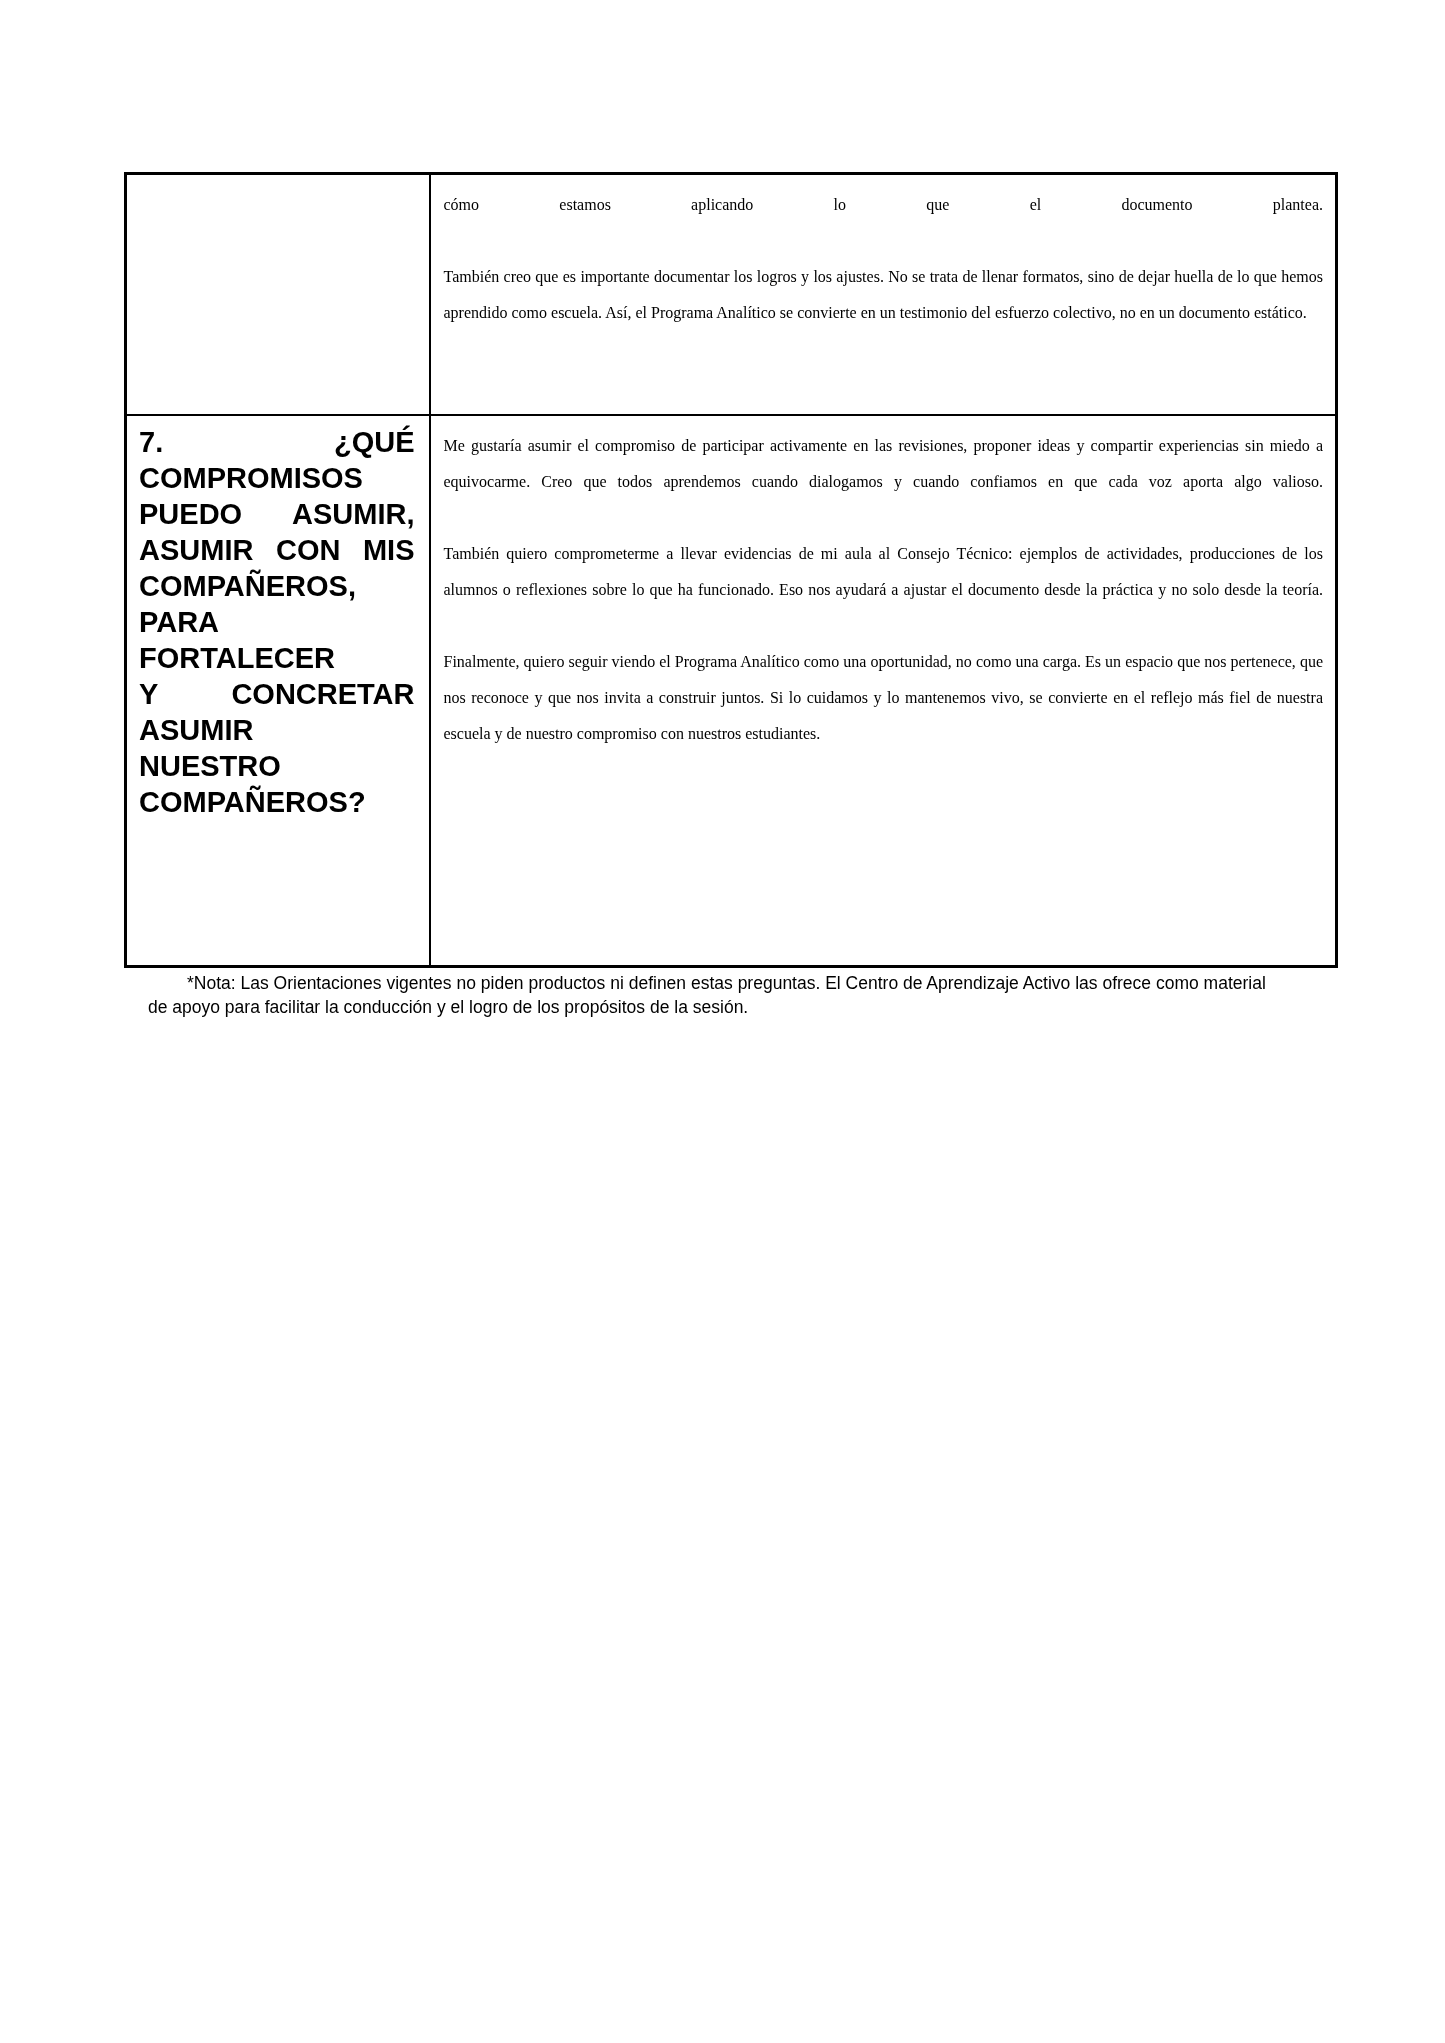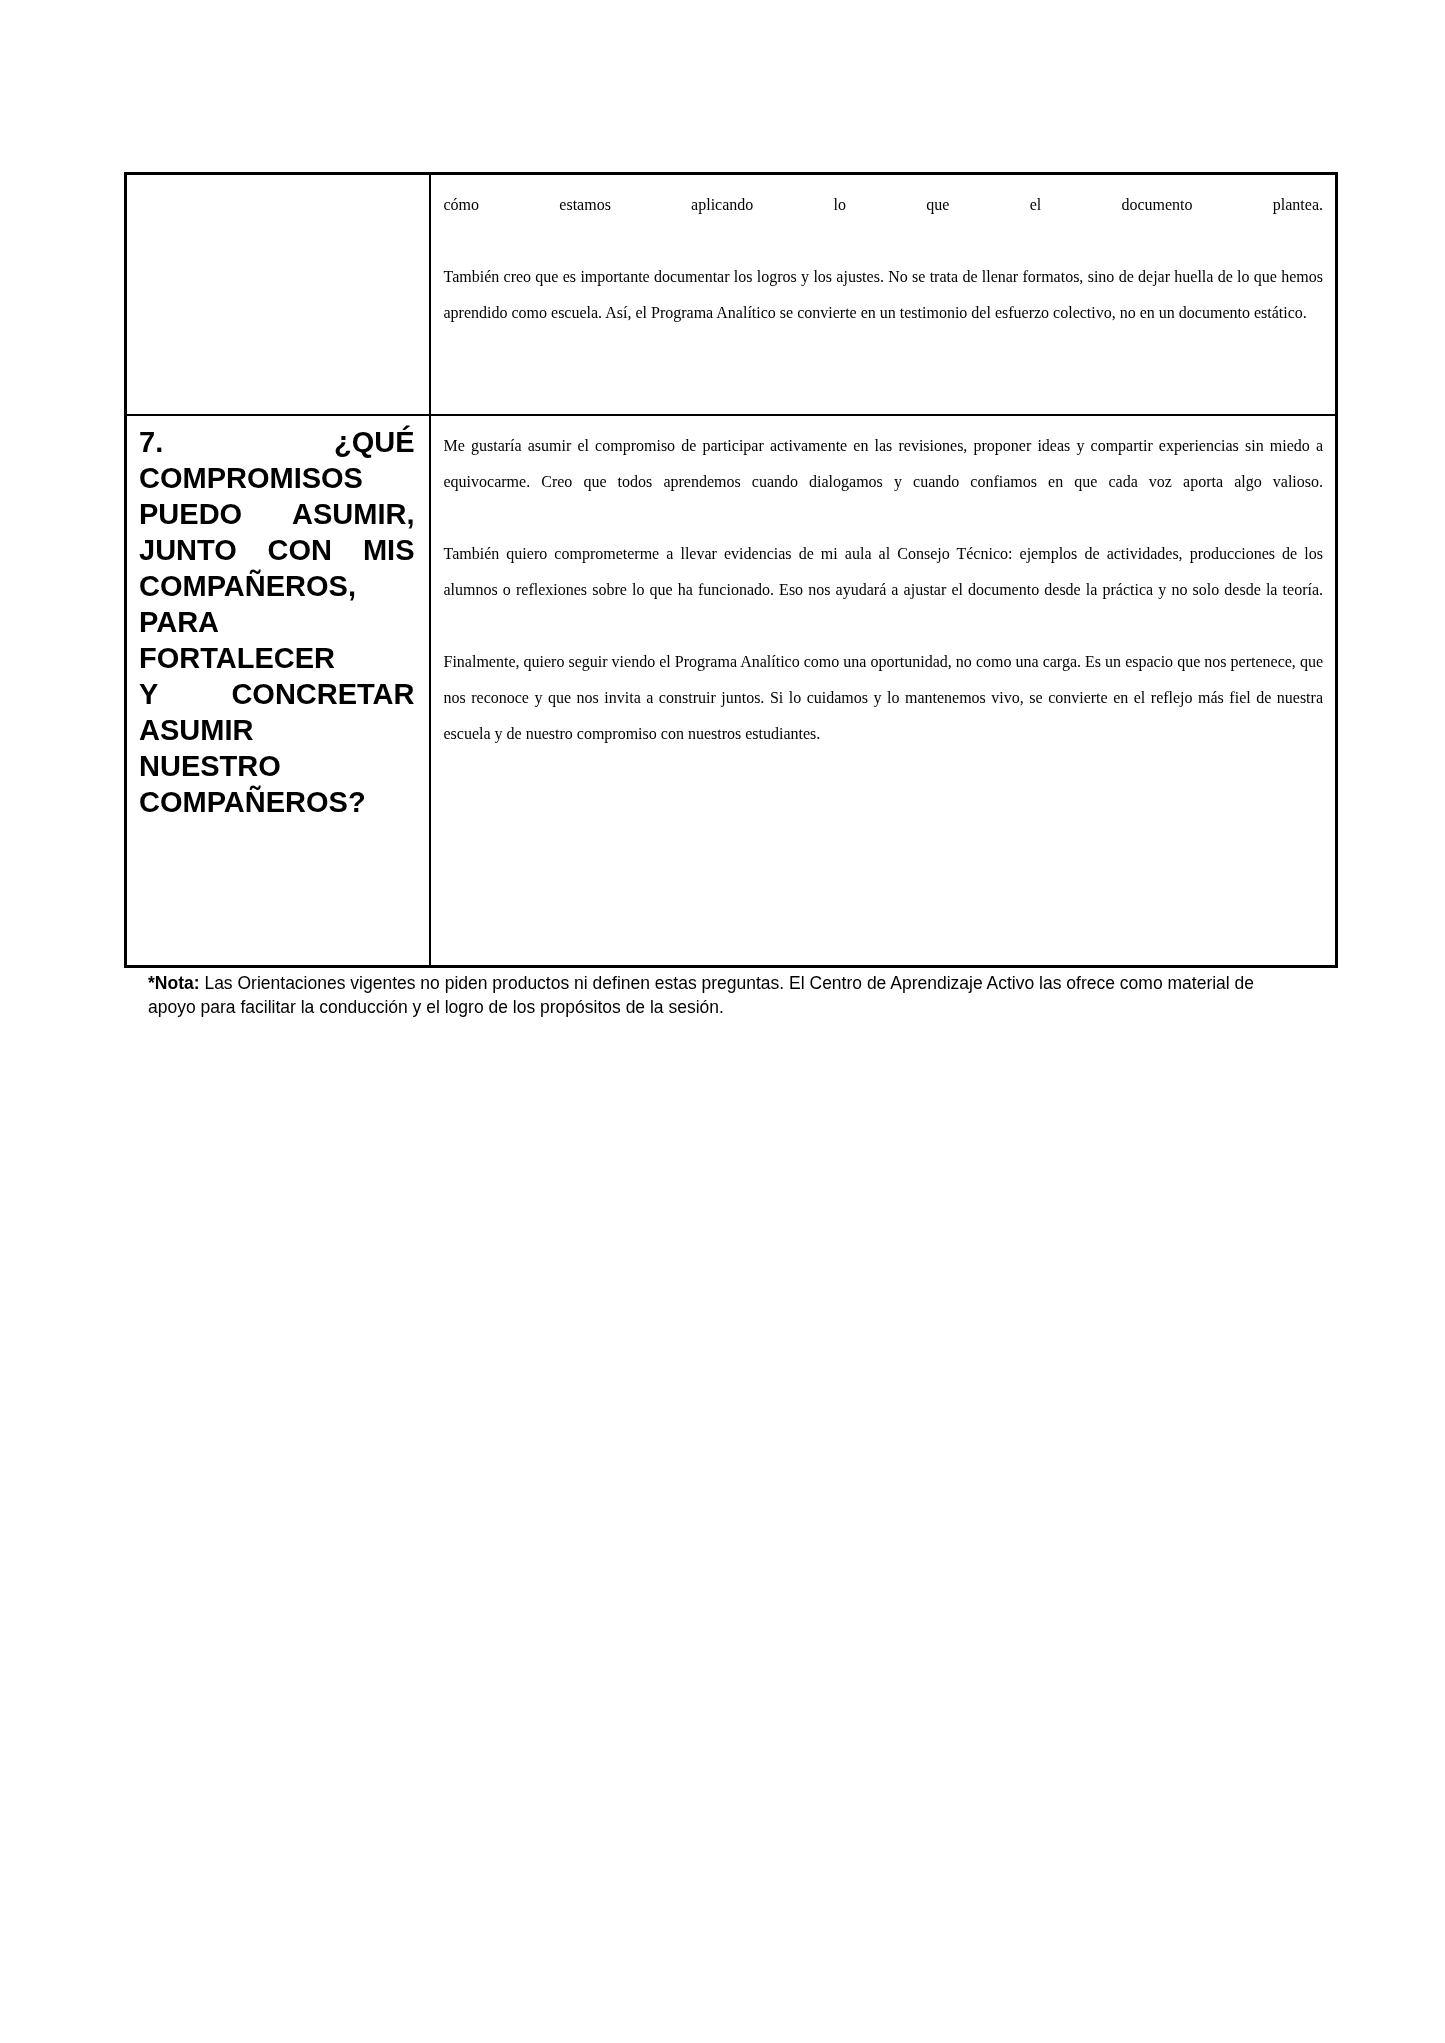--- a/index.html
+++ b/index.html
@@ -54,42 +54,42 @@
   .footnote {
     position: absolute;
     left: 148px;
     top: 971px;
     width: 1140px;
     margin: 0;
     font-size: 17.5px;
     line-height: 24px;
     text-align: left;
   }
-  .footnote b { font-weight: bold; }
+  .footnote b { font-weight: normal; margin-left: 39px; }
 </style>
 </head>
 <body>
 
 <div class="page">
 
   <table class="qa-table">
     <tbody>
         <tr class="row-cont">
       <td class="q-cell"></td>
       <td class="a-cell">
         <p class="para stretch-last">cómo estamos aplicando lo que el documento plantea.</p>
         <p class="para gap">También creo que es importante documentar los logros y los ajustes. No se trata de llenar formatos, sino de dejar huella de lo que hemos aprendido como escuela. Así, el Programa Analítico se convierte en un testimonio del esfuerzo colectivo, no en un documento estático.</p>
       </td>
     </tr>
     <tr>
       <td class="q-cell">
         <div class="q-line">7. ¿QUÉ</div>
         <div class="q-line">COMPROMISOS</div>
         <div class="q-line">PUEDO ASUMIR,</div>
-        <div class="q-line">JUNTO CON MIS</div>
+        <div class="q-line">ASUMIR CON MIS</div>
         <div class="q-line">COMPAÑEROS,</div>
         <div class="q-line">PARA FORTALECER</div>
         <div class="q-line">Y CONCRETAR</div>
         <div class="q-line">ASUMIR</div>
         <div class="q-line">NUESTRO</div>
         <div class="q-line">COMPAÑEROS?</div>
       </td>
       <td class="a-cell">
         <p class="para stretch-last">Me gustaría asumir el compromiso de participar activamente en las revisiones, proponer ideas y compartir experiencias sin miedo a equivocarme. Creo que todos aprendemos cuando dialogamos y cuando confiamos en que cada voz aporta algo valioso.</p>
         <p class="para stretch-last gap">También quiero comprometerme a llevar evidencias de mi aula al Consejo Técnico: ejemplos de actividades, producciones de los alumnos o reflexiones sobre lo que ha funcionado. Eso nos ayudará a ajustar el documento desde la práctica y no solo desde la teoría.</p>

